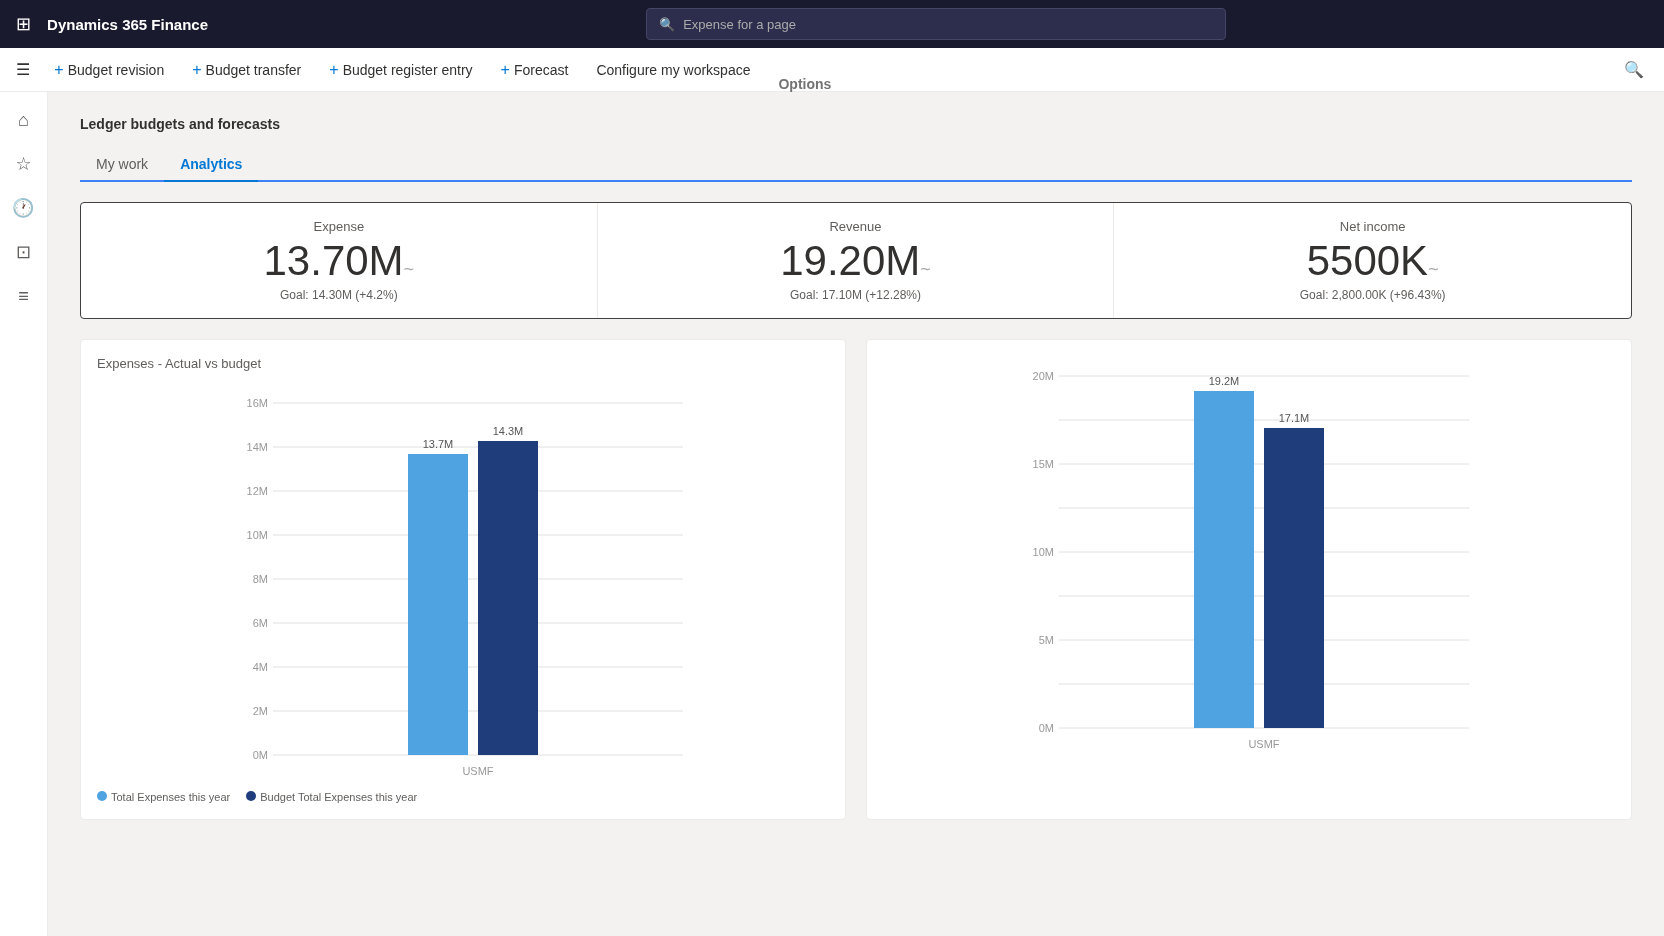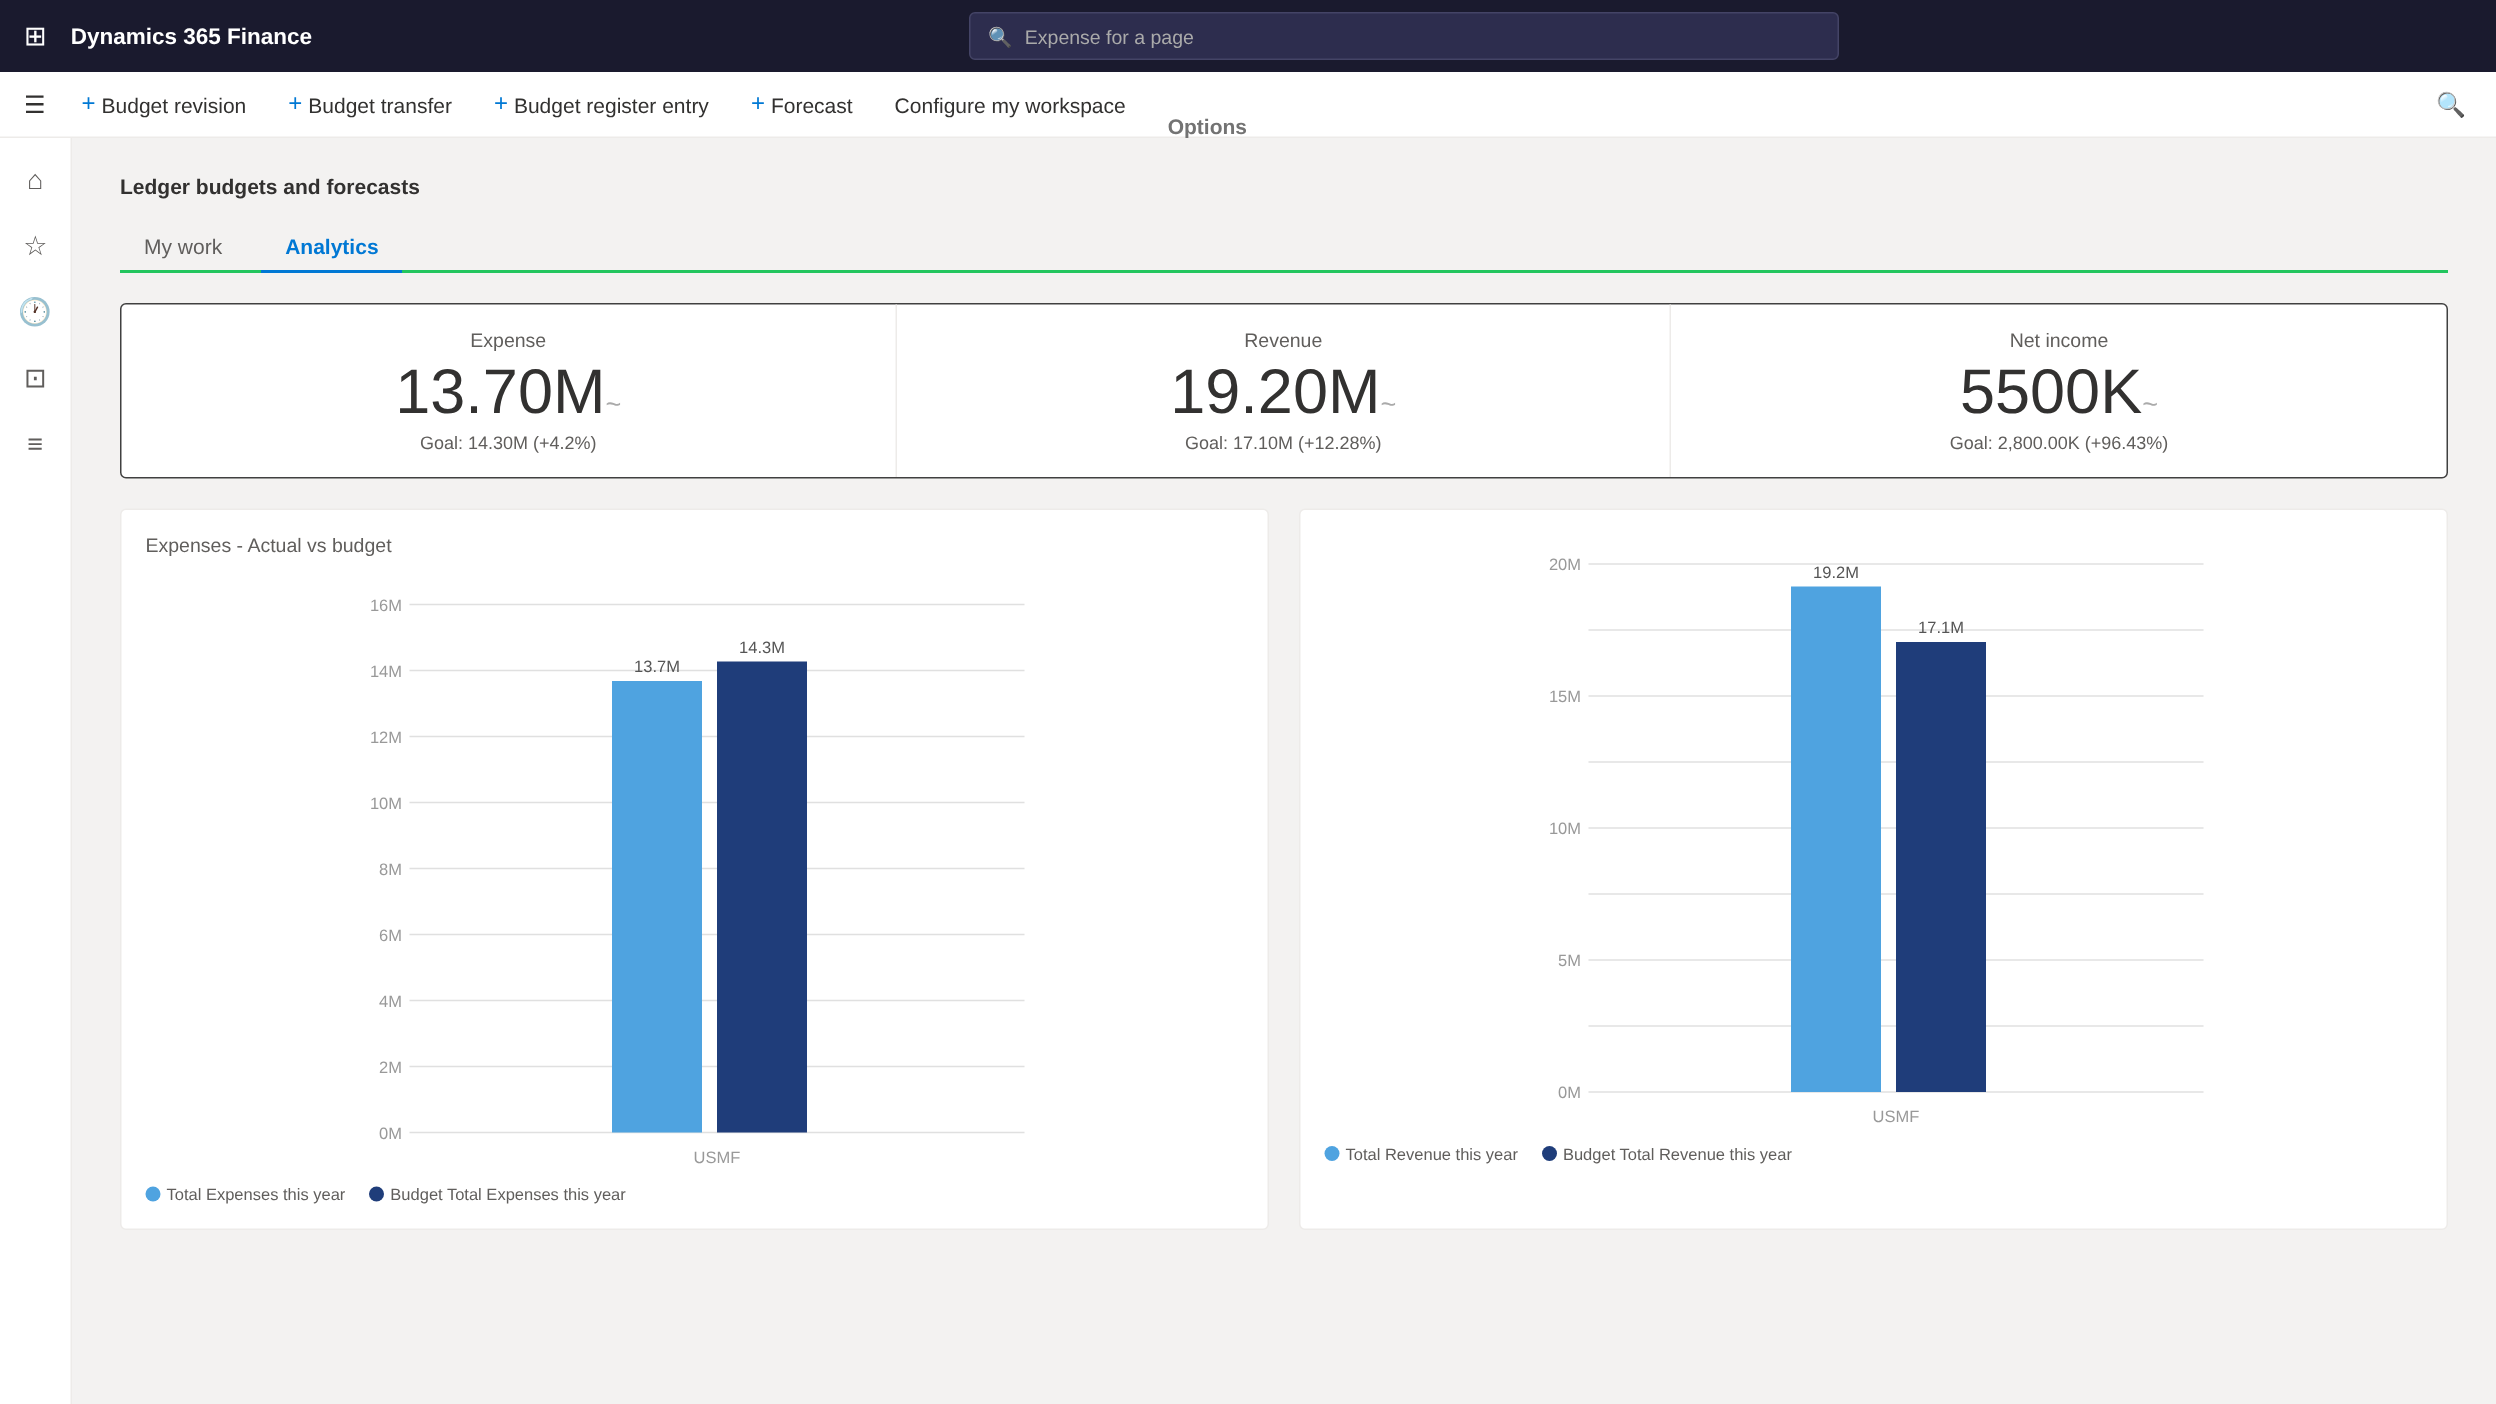--- a/index.html
+++ b/index.html
@@ -118,23 +118,23 @@
     .page-title {
       font-size: 14px;
       font-weight: 600;
       color: #323130;
       margin-bottom: 16px;
     }
 
     
     .tabs {
       display: flex;
-      gap: 10px;
+      gap: 0;
       margin-bottom: 20px;
-      border-bottom: 2px solid #22c55e;
+      border-bottom: 2px solid #3b82f6;
     }
     .tab {
       padding: 8px 16px;
       font-size: 14px;
       color: #605e5c;
       cursor: pointer;
       border-bottom: 2px solid transparent;
       margin-bottom: -2px;
     }
     .tab.active {
@@ -371,26 +371,16 @@
 
             <rect x="185" y="35" width="60" height="337" fill="#4fa3e0"></rect>
             <text x="215" y="29" text-anchor="middle" font-size="11" fill="#555">19.2M</text>
 
             <rect x="255" y="72" width="60" height="300" fill="#1f3d7a"></rect>
             <text x="285" y="66" text-anchor="middle" font-size="11" fill="#555">17.1M</text>
 
             <text x="255" y="392" text-anchor="middle" font-size="11" fill="#999">USMF</text>
           </svg>
         </div>
-        <div class="chart-legend">
-          <div class="legend-item">
-            <span class="legend-dot" style="background:#4fa3e0;"></span>
-            <span>Total Revenue this year</span>
-          </div>
-          <div class="legend-item">
-            <span class="legend-dot" style="background:#1f3d7a;"></span>
-            <span>Budget Total Revenue this year</span>
-          </div>
-        </div>
       </div>
     </div>
   </div>
 </div>
 
 </body></html>

